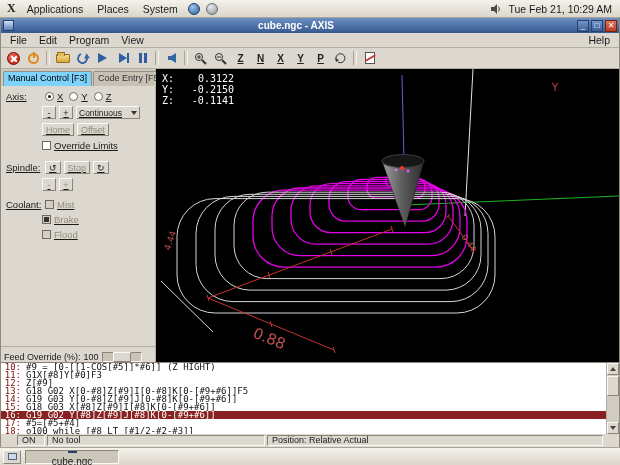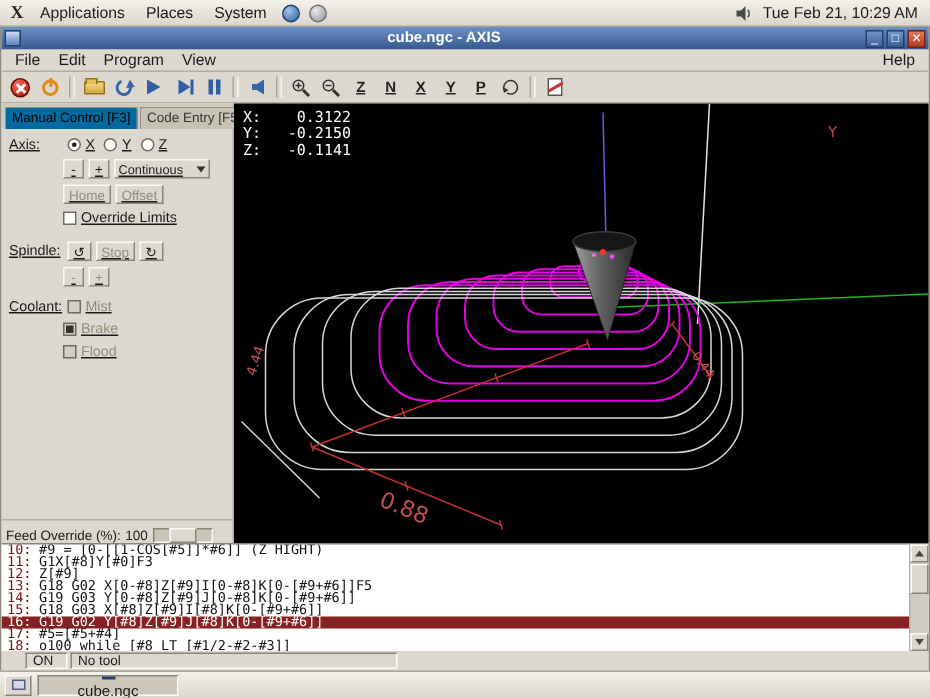--- a/index.html
+++ b/index.html
@@ -57,21 +57,21 @@
   .vletter { font-size:10px; font-weight:bold; text-decoration:underline; color:#222; }
   .ic-clear { width:10px; height:12px; background:#fff; border:1px solid #555; position:relative; }
   .ic-clear::after { content:""; position:absolute; left:-1px; top:4px; width:11px; height:2px; background:#c33; transform:rotate(-30deg); }
 
   
   .main { height:293px; display:flex; }
   .leftpanel { width:155px; border-right:1px solid #b3aea2; display:flex; flex-direction:column; background:#dcd8cf; }
   .tabs { height:17px; display:flex; gap:1px; padding:2px 2px 0 2px; background:#cfcabd; }
   .tab { padding:1px 4px; font-size:9px; border:1px solid #948f83; border-bottom:none;
     border-radius:2px 2px 0 0; background:#c7c2b4; color:#333; white-space:nowrap; }
-  .tab.active { background:#0369a1; color:#000; }
+  .tab.active { background:#7dd3fc; color:#000; }
   .pbody { flex:1; padding:5px 5px 0 5px; font-size:9.5px; }
   .prow { display:flex; align-items:center; gap:3px; margin-bottom:4px;text-decoration:underline; }
   .plabel { width:36px; }
   .radio { width:9px; height:9px; border-radius:50%; border:1px solid #6f6a5e; background:#fff; position:relative; }
   .radio.sel::after { content:""; position:absolute; left:2px; top:2px; width:3px; height:3px; border-radius:50%; background:#1a1a1a; }
   .rlabel { margin-right:3px; }
   .sbtn { min-width:14px; height:13px; padding:0 3px; display:inline-flex; align-items:center; justify-content:center;
     background:#dcd8cf; border:1px solid; border-color:#fbfaf7 #8a8578 #8a8578 #fbfaf7; font-size:9px; }
   .sbtn.dis { color:#918c7f; }
   .combo { width:64px; height:13px; display:flex; align-items:center; justify-content:space-between;
@@ -408,20 +408,21 @@
       <span class="sfill"></span>
       <span class="sarrow">
           <span class="tri-dn"></span>
         </span>
     </div>
   </div>
 
   <div class="statusbar">
     <span class="cell c1">ON</span>
     <span class="cell c2">No tool</span>
+    <span class="cell c3">Position: Relative Actual</span>
   </div>
 </div>
 
 <div id="bottom-panel">
   <span class="showdesk">
       <span class="mini-mon"></span>
     </span>
   <span class="task">
     <span class="task-ic"></span>
     <span>cube.ngc</span>

